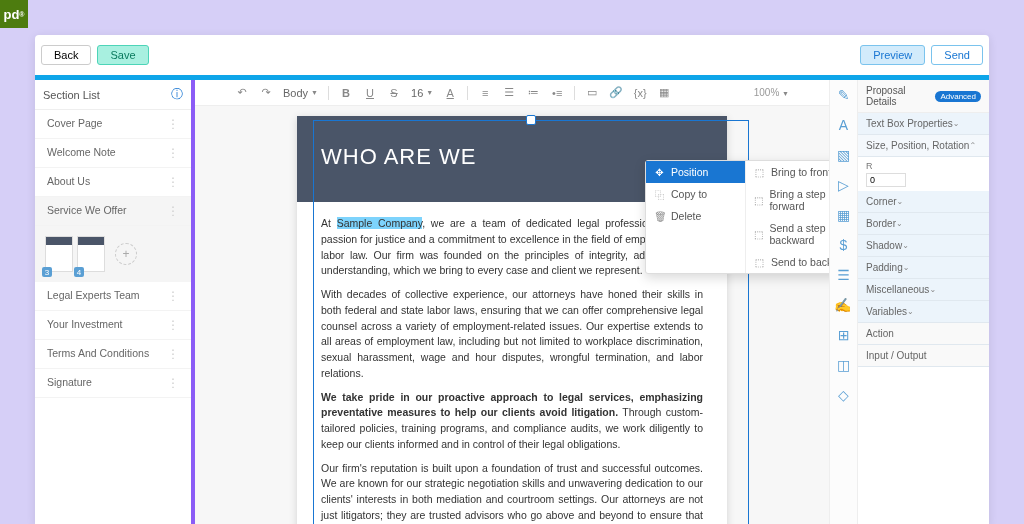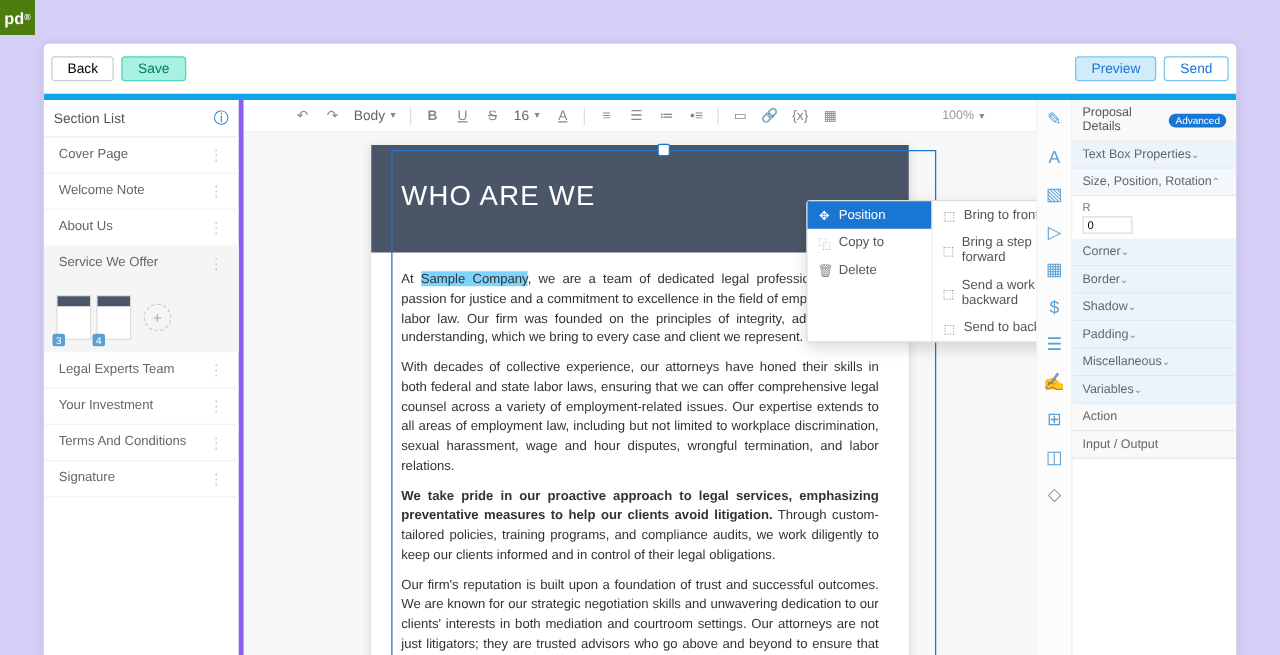--- a/index.html
+++ b/index.html
@@ -202,21 +202,21 @@
             <div class="cm-item">
               <span class="cm-ic">⬚</span>
               <span>Bring to front</span>
             </div>
             <div class="cm-item">
               <span class="cm-ic">⬚</span>
               <span>Bring a step forward</span>
             </div>
             <div class="cm-item">
               <span class="cm-ic">⬚</span>
-              <span>Send a work backward</span>
+              <span>Send a step backward</span>
             </div>
             <div class="cm-item">
               <span class="cm-ic">⬚</span>
               <span>Send to back</span>
             </div>
           </div>
       </div>
     </div>
 
     <div class="right-panel">

